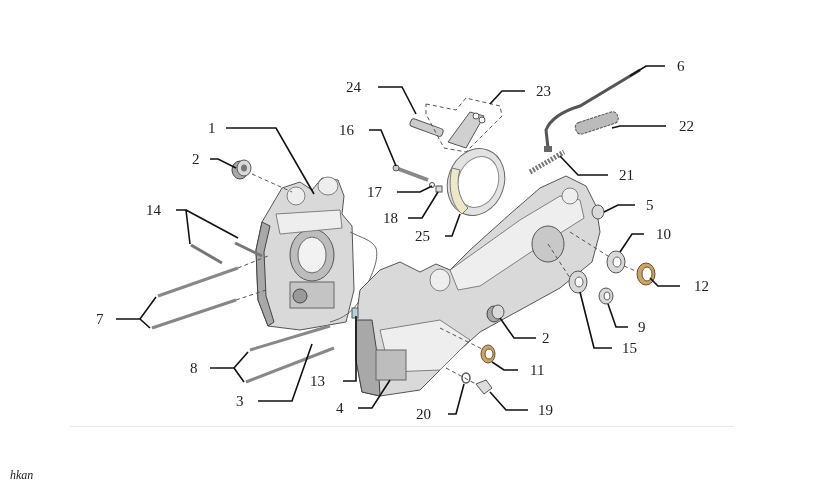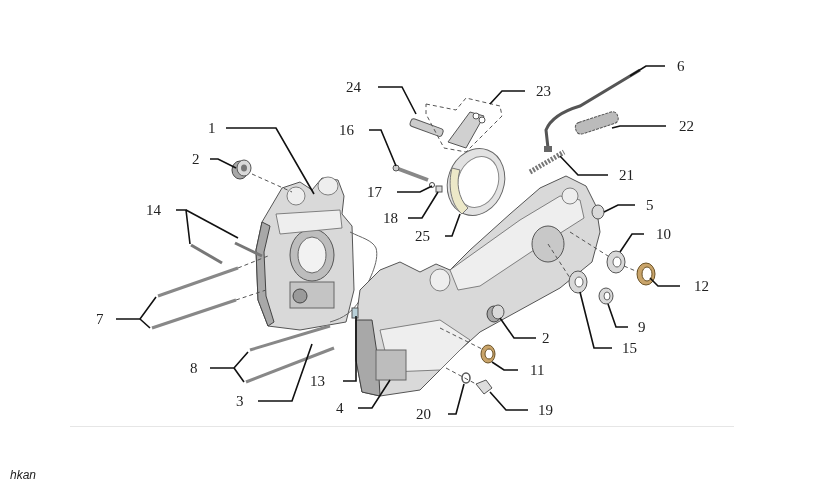--- a/index.html
+++ b/index.html
@@ -7,21 +7,21 @@
     #diagram { position:absolute; left:0; top:0; width:815px; height:485px; }
     .callout { font-family:"Liberation Serif","DejaVu Serif",serif; font-size:15px; fill:#222; }
     .leader { stroke:#111; stroke-width:1.6; fill:none; }
     .dash { stroke:#555; stroke-width:1; stroke-dasharray:4 3; fill:none; }
     .metal { fill:#d9d9d9; stroke:#555; stroke-width:1; }
     .metal-dark { fill:#a8a8a8; stroke:#444; stroke-width:1; }
     .metal-light { fill:#eeeeee; stroke:#666; stroke-width:0.8; }
     .seal { fill:#c9a46a; stroke:#6b5226; stroke-width:1; }
     .lining { fill:#ece8c8; stroke:#777; stroke-width:1; }
     .divider { position:absolute; left:70px; top:426px; width:664px; height:1px; background:#e6e6e6; }
-    .watermark { position:absolute; left:10px; top:468px; font-family:Liberation Sans, sans-serif; font-style:italic; font-size:12px; color:#222; }
+    .watermark { position:absolute; left:10px; top:468px; font-family:Liberation Serif, serif; font-style:italic; font-size:12px; color:#222; }
   </style>
 </head>
 <body>
 
 <svg id="diagram" viewBox="0 0 815 485" xmlns="http://www.w3.org/2000/svg">
 
   <g>
     <path class="metal" d="M262,222 L282,188 L300,182 L312,190 L322,178 L338,180 L344,196 L342,214 L352,226 L354,290 L346,322 L300,330 L268,326 L258,300 L256,250 Z"></path>
     <path class="metal-dark" d="M262,222 L256,250 L258,300 L268,326 L274,322 L266,296 L264,252 L270,226 Z"></path>
     <ellipse class="metal-light" cx="296" cy="196" rx="9" ry="9"></ellipse>

